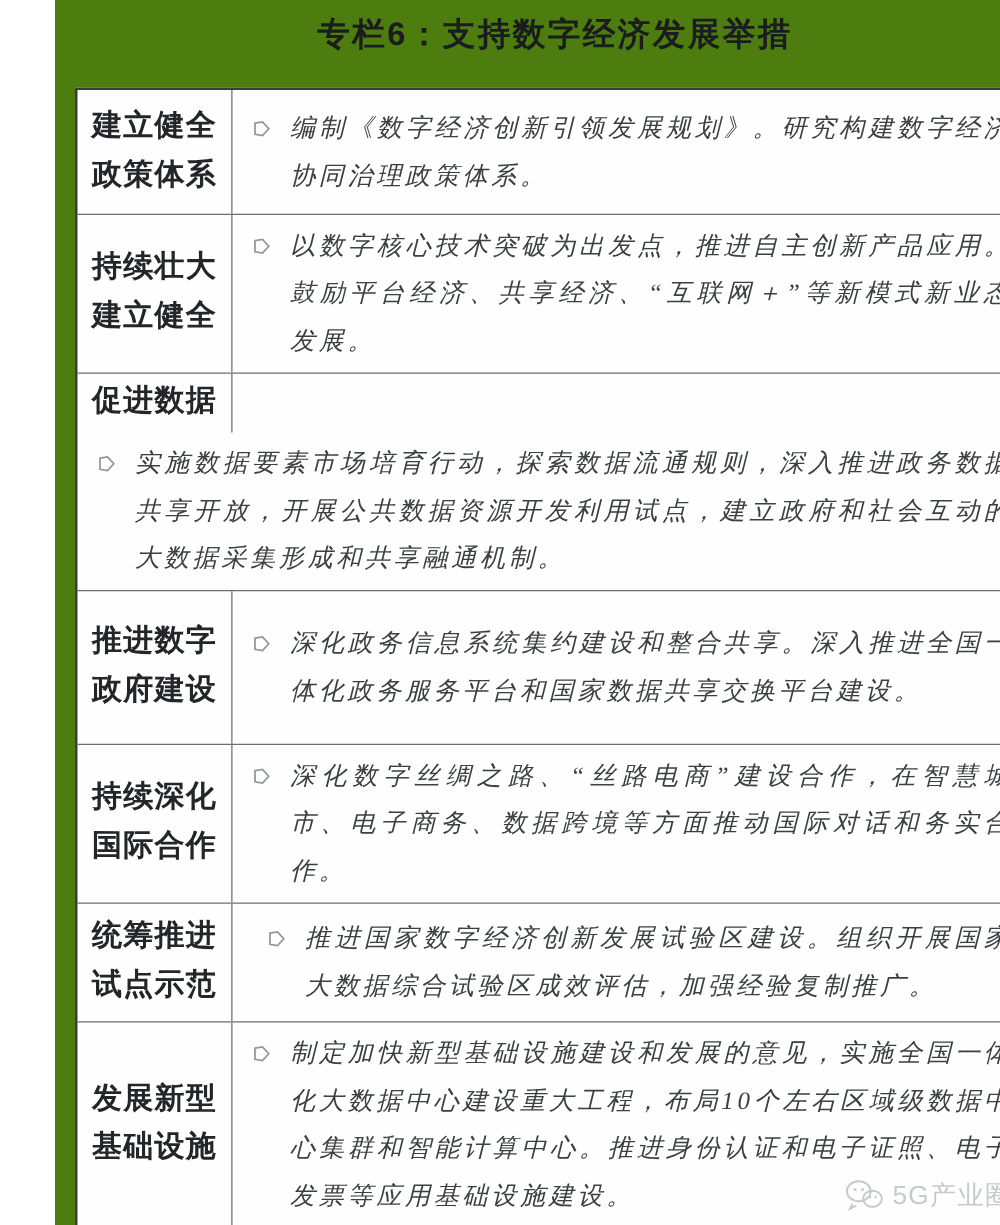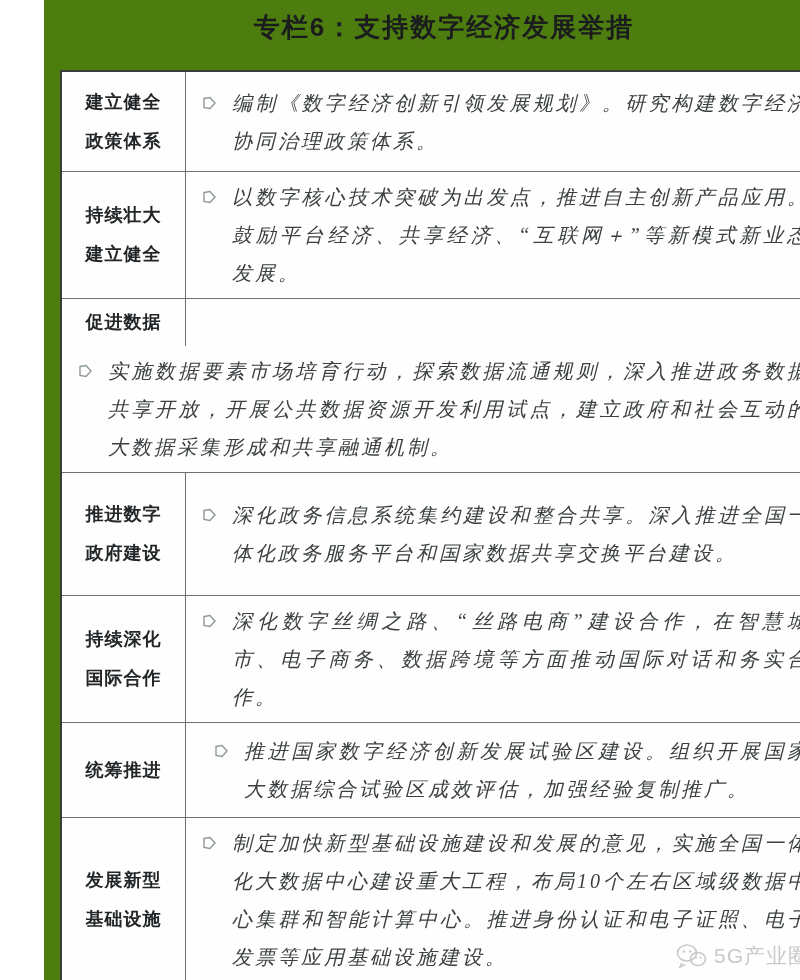--- a/index.html
+++ b/index.html
@@ -38,23 +38,23 @@
   .row:nth-child(4){min-height:123px;}
   .row:nth-child(5){min-height:99px;justify-content:center;}
   .row:nth-child(6){min-height:95px;gap:12px;}
   .row:nth-child(7){min-height:94px;}
   .row:nth-child(8){min-height:150px;}
   .hcell{
     width:124px;flex:none;
     border-right:1px solid #6a6f70;
     display:flex;flex-direction:column;
     justify-content:center;align-items:center;
-    font-family:Liberation Serif, serif;
+    font-family:Liberation Mono, monospace;
     font-weight:bold;
-    font-size:18px;
+    font-size:24px;
     line-height:39px;
     letter-spacing:1px;
     color:#232628;
     text-align:center;
     box-sizing:border-box;
     padding:4px 2px;
   }
   .ccell{
     flex:1;
     display:flex;
@@ -187,20 +187,21 @@
               </svg>
           </span>
           <div class="ctext">深化数字丝绸之路、“丝路电商”建设合作，在智慧城市、电子商务、数据跨境等方面推动国际对话和务实合作。</div>
         </div>
       </div>
     </div>
 
     <div class="row">
       <div class="hcell">
         <span>统筹推进</span>
+        <span>试点示范</span>
       </div>
       <div class="ccell">
         <div class="ccell-inner">
           <span class="bullet">
             <svg width="17" height="18" viewBox="0 0 17 18">
                 <polygon points="4,4.5 10,3.5 15,9 10,14.5 4,13.5" fill="none" stroke="#8f9899" stroke-width="1.4"></polygon>
               </svg>
           </span>
           <div class="ctext">推进国家数字经济创新发展试验区建设。组织开展国家大数据综合试验区成效评估，加强经验复制推广。</div>
         </div>

